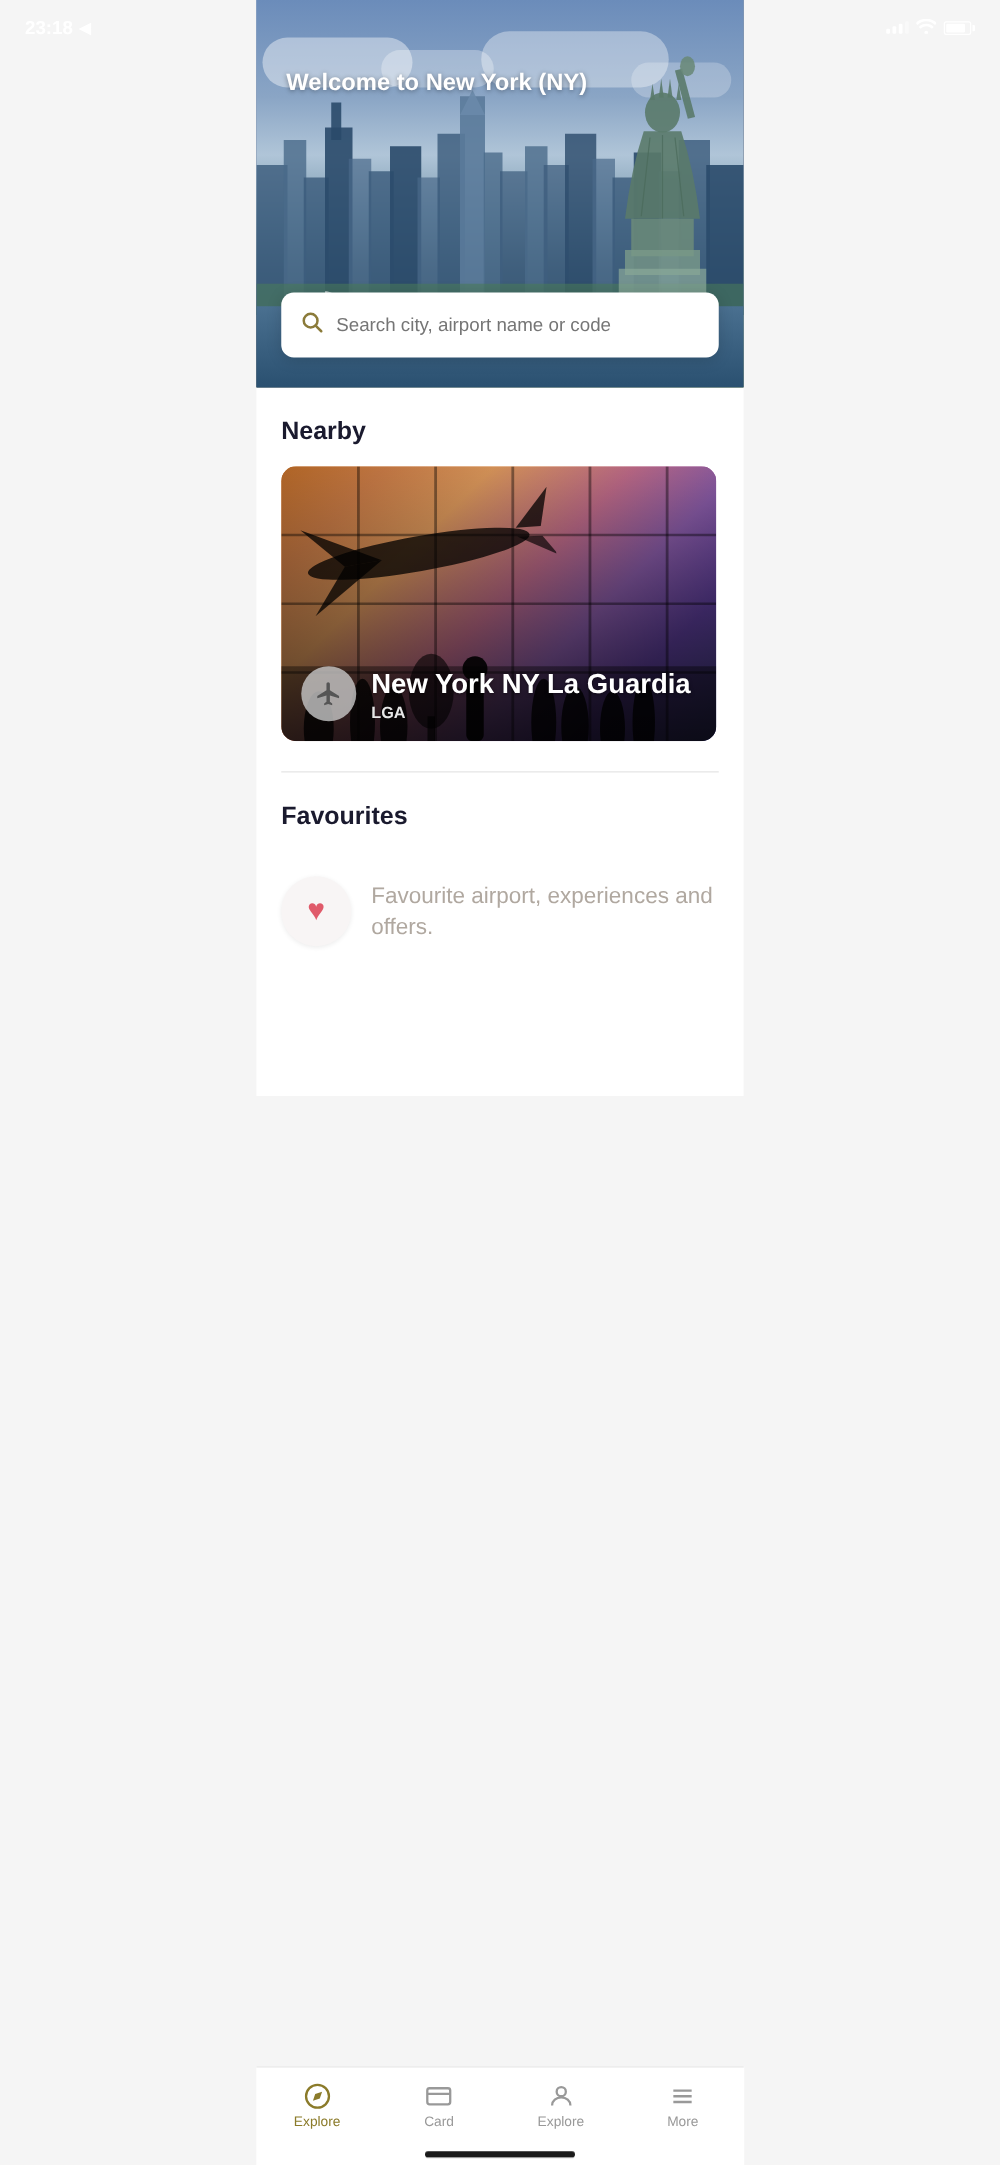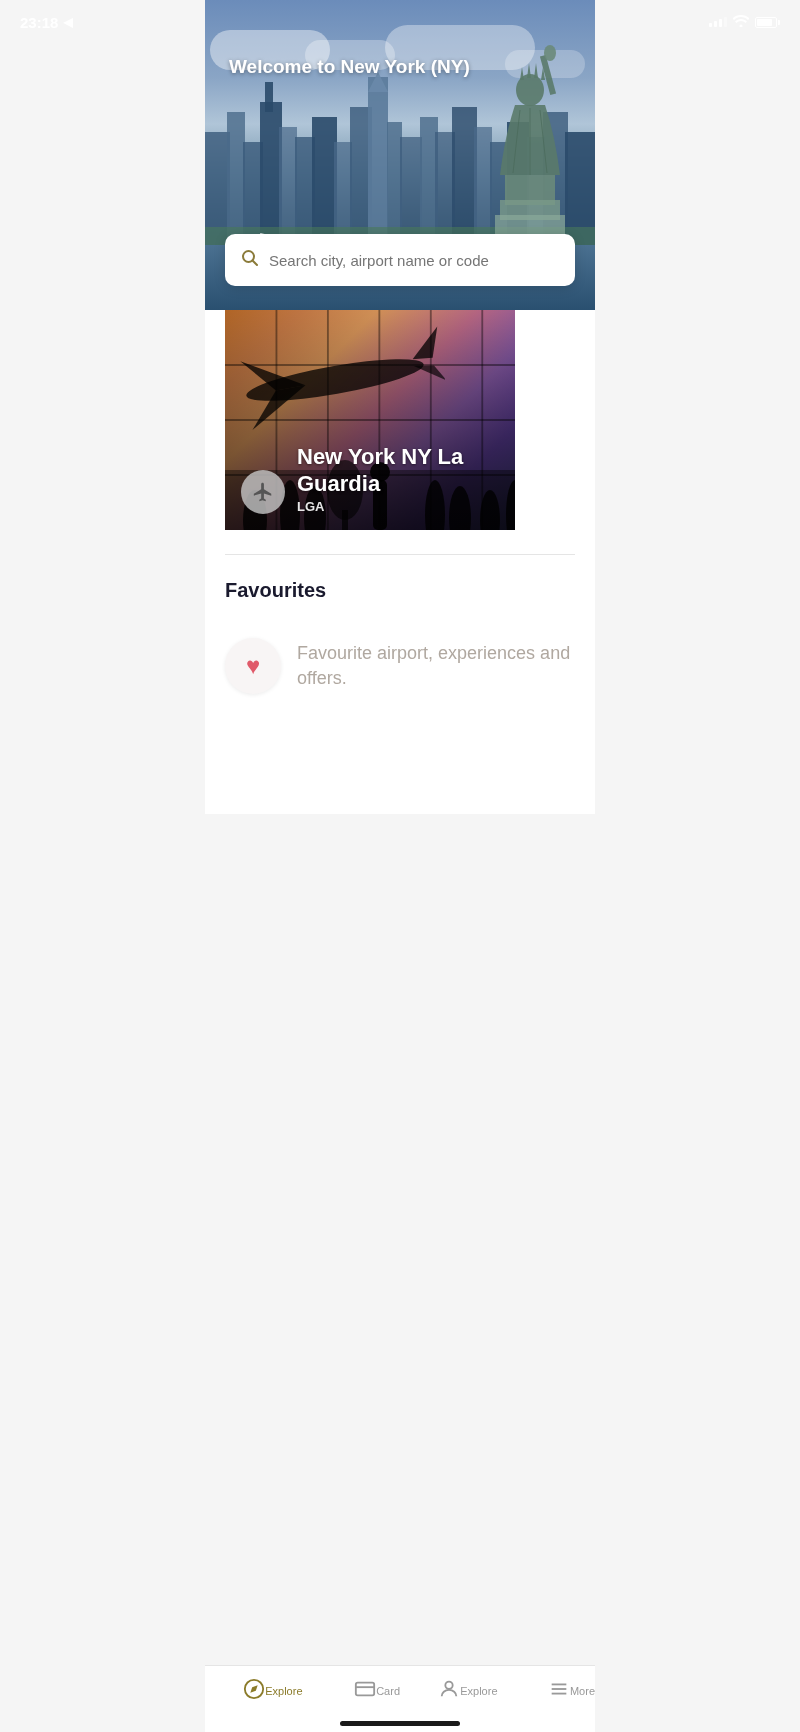--- a/index.html
+++ b/index.html
@@ -132,23 +132,23 @@
       padding: 0 20px;
       overflow-x: auto;
       display: flex;
       gap: 12px;
       scrollbar-width: none;
     }
     .nearby-scroll::-webkit-scrollbar { display: none; }
 
     .airport-card {
       flex-shrink: 0;
-      width: 290px;
+      width: 348px;
       height: 220px;
-      border-radius: 0;
+      border-radius: 12px;
       overflow: hidden;
       position: relative;
       cursor: pointer;
     }
 
     .airport-card-bg {
       position: absolute;
       inset: 0;
       
       background: linear-gradient(135deg, #c4702a 0%, #d4824a 20%, #e8a060 35%, #b8609a 55%, #8050a0 70%, #6040a0 85%, #404080 100%);
@@ -244,21 +244,21 @@
       background: white;
       border-top: 1px solid #e5e5e5;
       display: flex;
       align-items: center;
       padding: 8px 0 24px;
     }
 
     .nav-item {
       flex: 1;
       display: flex;
-      flex-direction: row;
+      flex-direction: column;
       align-items: center;
       gap: 0;
       cursor: pointer;
       padding: 4px 0;
       justify-content: flex-end;
     }
 
     .nav-icon {
       font-size: 22px;
       line-height: 1;
@@ -441,20 +441,21 @@
         <circle cx="7.5" cy="7.5" r="5.5" stroke="#8B7B3A" stroke-width="2"></circle>
         <line x1="11.5" y1="11.5" x2="16" y2="16" stroke="#8B7B3A" stroke-width="2" stroke-linecap="round"></line>
       </svg>
     </div>
     <input class="search-input" type="text" placeholder="Search city, airport name or code" style="">
   </div>
 </div>
 
 <div class="content">
 
+  <h2 class="section-title">Nearby</h2>
 
   <div class="nearby-scroll">
 
     <div class="airport-card">
       <div class="airport-card-bg">
 
         <div style="position:absolute;inset:0;background:linear-gradient(135deg,#c4702a 0%,#d4824a 15%,#e8a060 30%,#c87090 50%,#9060b0 65%,#6040a0 80%,#404080 100%);"></div>
 
         <svg style="position:absolute;inset:0;width:100%;height:100%;" viewBox="0 0 310 220" preserveAspectRatio="none">
 

